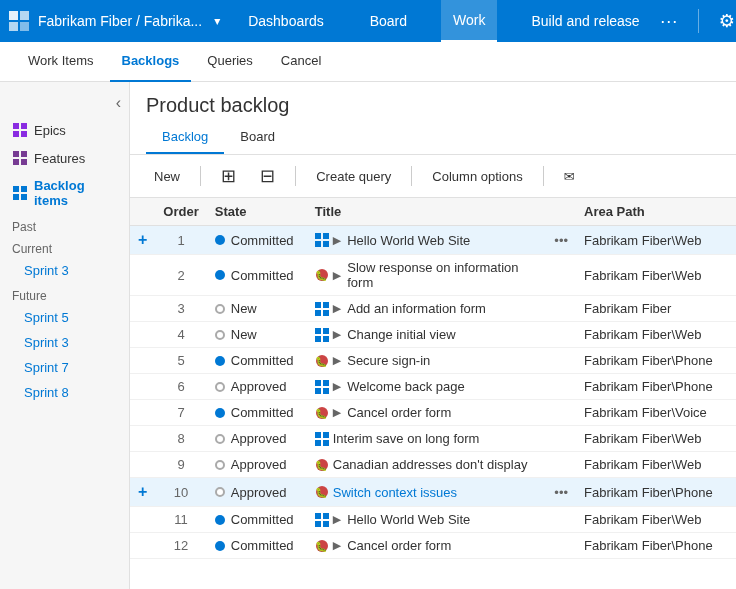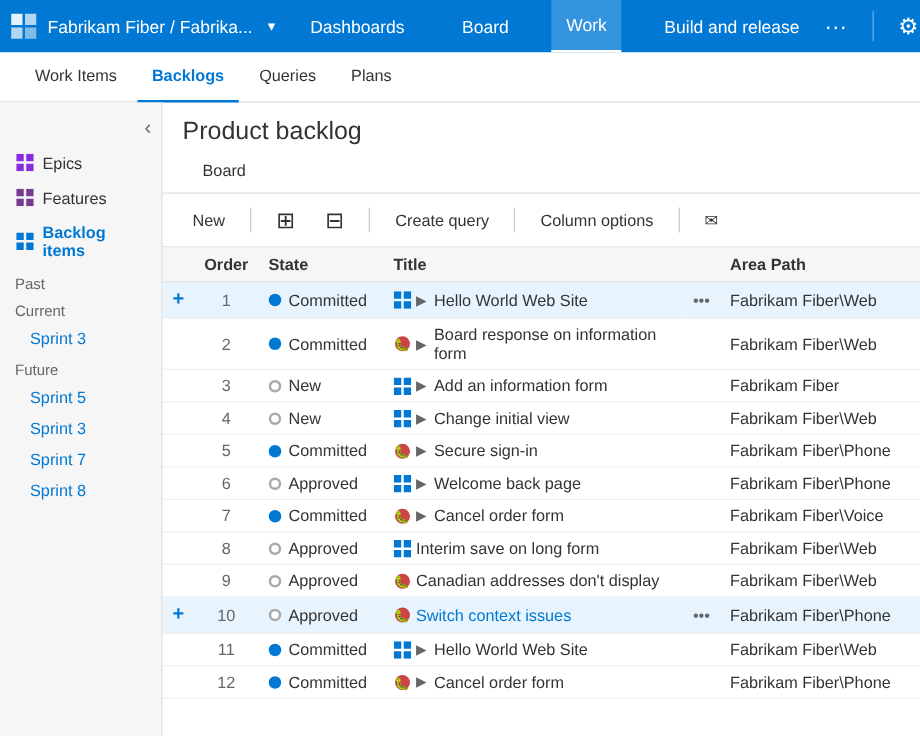--- a/index.html
+++ b/index.html
@@ -228,21 +228,21 @@
     <div style="width:1px;height:24px;background:rgba(255,255,255,0.4);margin:0 4px;"></div>
     <span class="nav-gear">⚙</span>
     <div style="width:28px;height:28px;background:rgba(255,255,255,0.3);border-radius:50%;display:flex;align-items:center;justify-content:center;cursor:pointer;font-size:13px;">S</div>
   </div>
 </div>
 
 <div class="second-nav">
   <div class="nav-tab">Work Items</div>
   <div class="nav-tab active">Backlogs</div>
   <div class="nav-tab">Queries</div>
-  <div class="nav-tab">Plans</div>
+  <div class="nav-tab">Cancel</div>
 </div>
 
 <div class="layout">
 
   <div class="sidebar">
     <div class="collapse-icon">‹</div>
 
     <div class="sidebar-group-item">
       <span class="item-icon">
         <svg width="14" height="14" viewBox="0 0 14 14">
@@ -286,20 +286,21 @@
     <div class="sidebar-child-item">Sprint 5</div>
     <div class="sidebar-child-item">Sprint 3</div>
     <div class="sidebar-child-item">Sprint 7</div>
     <div class="sidebar-child-item">Sprint 8</div>
   </div>
 
   <div class="main-content">
     <div class="page-header">Product backlog</div>
 
     <div class="view-tabs">
+      <div class="view-tab active">Backlog</div>
       <div class="view-tab">Board</div>
     </div>
 
     <div class="toolbar">
       <button class="toolbar-btn">
         <span>New</span>
       </button>
       <span class="toolbar-separator"></span>
       <button class="toolbar-btn">
         <span style="font-size:18px;">⊞</span>
@@ -367,21 +368,21 @@
                   <span>Committed</span>
                 </div>
               </td>
               <td>
                 <div style="display:flex;align-items:center;gap:4px;">
                   <svg width="14" height="14" viewBox="0 0 14 14" style="flex-shrink:0;">
                     <circle cx="7" cy="7" r="6" fill="#cc4444"></circle>
                     <text x="7" y="11" text-anchor="middle" font-size="10" fill="white">🐛</text>
                   </svg>
                   <span style="color:#666;font-size:11px;margin-right:2px;">▶</span>
-                  <span>Board response on information form</span>
+                  <span>Slow response on information form</span>
                 </div>
               </td>
               <td style="width: 24px;"></td>
               <td style="white-space: nowrap; color: rgb(51, 51, 51);">Fabrikam Fiber\Web</td>
             </tr>
             <tr>
               <td></td>
               <td style="color: rgb(102, 102, 102); text-align: center;">3</td>
               <td>
                 <div style="display:flex;align-items:center;gap:6px;">

